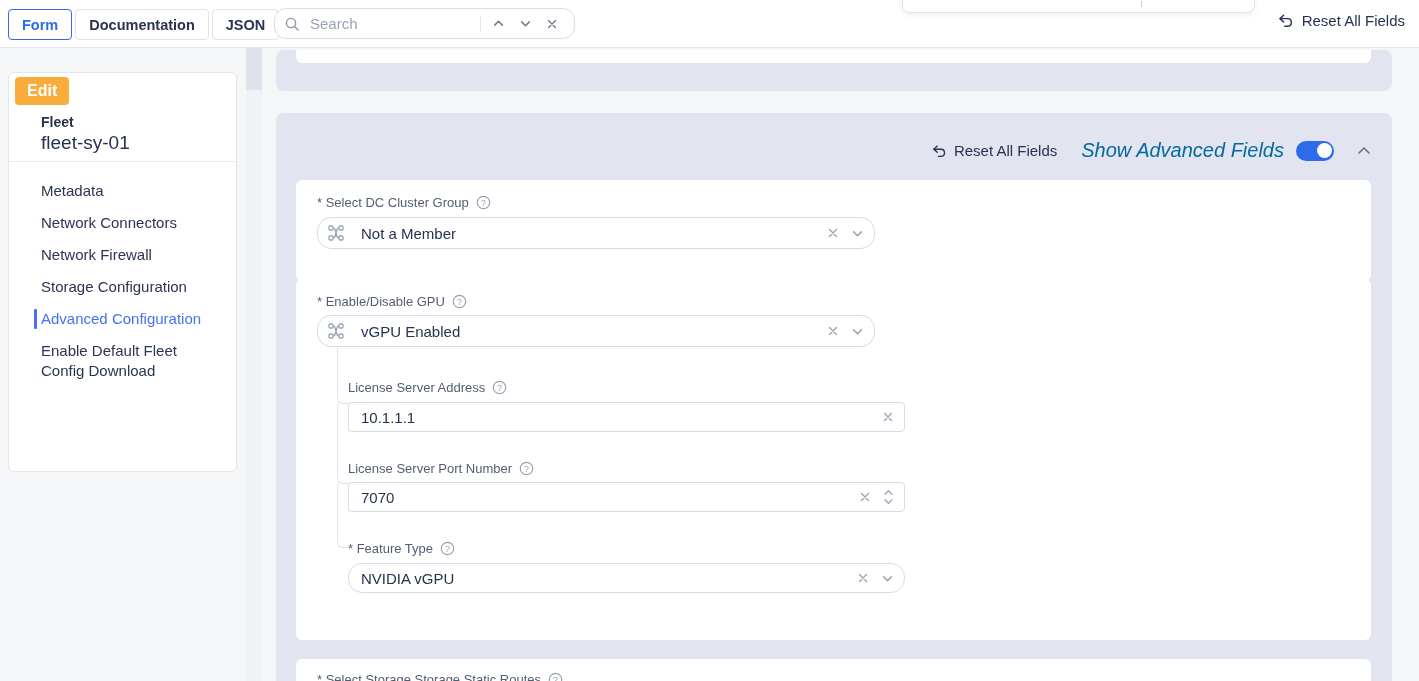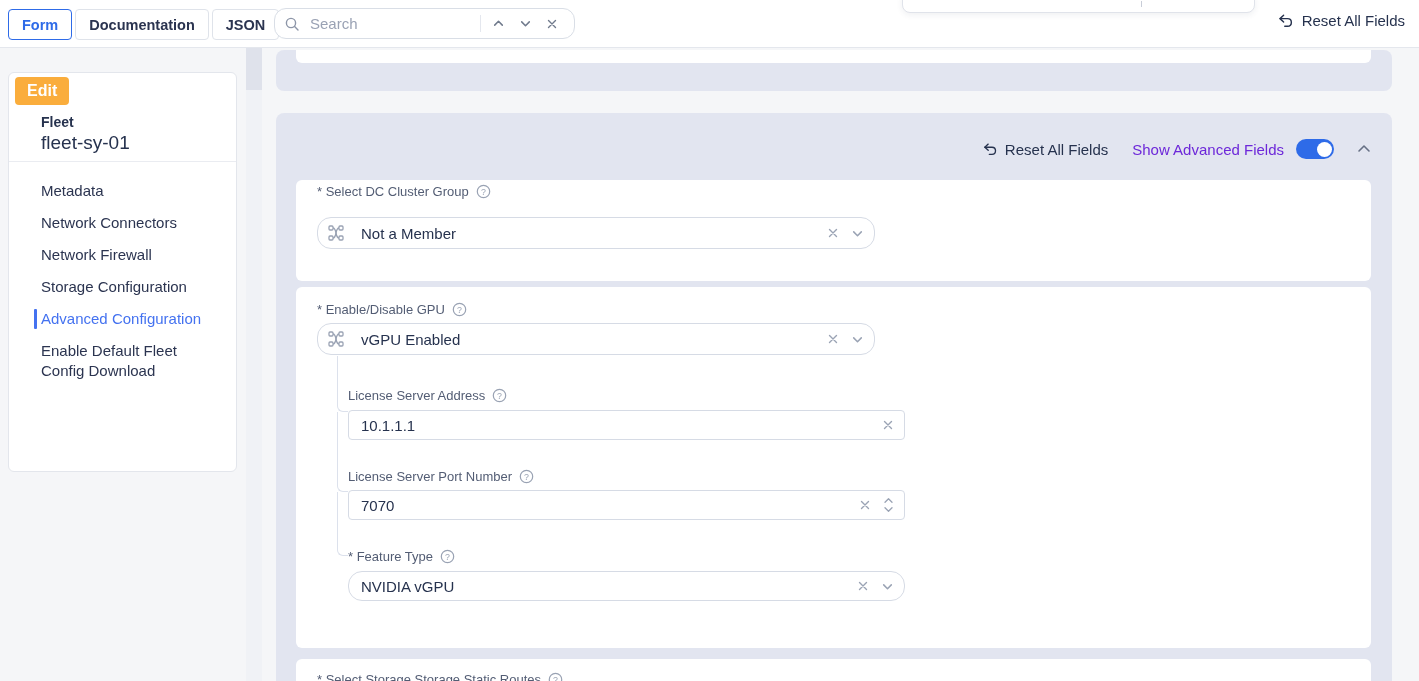--- a/index.html
+++ b/index.html
@@ -52,30 +52,30 @@
   .section-cut{position:absolute;left:276px;top:50px;width:1116px;height:41px;
     background:#E2E5F0;border-radius:8px;}
   .section-cut .inner{position:absolute;left:20px;top:0;width:1075px;height:13px;background:#fff;
     border-radius:0 0 6px 6px;}
 
   .section{position:absolute;left:276px;top:113px;width:1116px;height:600px;
     background:#E2E5F0;border-radius:8px;}
   .sec-title{position:absolute;left:20px;top:24px;font-size:18px;font-weight:600;color:#26324E;}
   .sec-right{position:absolute;right:20px;top:26px;display:flex;align-items:center;}
   .sec-reset{display:flex;align-items:center;gap:7px;color:#26324E;font-size:15px;cursor:pointer;}
-  .sec-showadv{margin-left:24px;color:#6d28d9;font-size:15px;}
+  .sec-showadv{margin-left:24px;color:#0369a1;font-size:20px;font-style:italic;}
   .toggle{margin-left:12px;width:38px;height:20px;border-radius:10px;background:#2E6BE8;
     position:relative;cursor:pointer;}
   .toggle .knob{position:absolute;right:2.5px;top:2.5px;width:15px;height:15px;border-radius:50%;
     background:#fff;}
   .sec-collapse{margin-left:22px;display:flex;align-items:center;cursor:pointer;}
 
   .card{position:absolute;background:#fff;border-radius:6px;}
   .card1{left:20px;top:67px;width:1075px;height:101px;}
-  .card2{left:20px;top:174px;width:1075px;height:361px;padding-left:36px;}
+  .card2{left:20px;top:166px;width:1075px;height:361px;padding-left:36px;}
   .card3{left:20px;top:546px;width:1075px;height:140px;}
 
   .field-label{display:flex;align-items:center;gap:7px;font-size:13px;color:#535D74;}
   .select,.tinput{background:#fff;border:1px solid #D6DBE5;border-radius:4px;display:flex;
     align-items:center;padding:0 10px;}
   .select{cursor:pointer;border-radius:14px;}
   .fval{font-size:15px;color:#26324E;}
   .push{margin-left:auto;}
   .ico-btn{display:flex;align-items:center;justify-content:center;cursor:pointer;}
   .gap12{margin-left:12px;}
@@ -176,21 +176,21 @@
       <div class="knob"></div>
     </div>
     <span class="sec-collapse">
       <svg width="16" height="16" viewBox="0 0 16 16">
           <path d="M3 10 L8 5 L13 10" fill="none" stroke="#667085" stroke-width="1.6" stroke-linecap="round" stroke-linejoin="round"></path>
         </svg>
     </span>
   </div>
 
   <div class="card card1">
-    <div class="field-label abs" style="left:21px;top:4px;">
+    <div class="field-label abs" style="left:21px;top:15px;">
       <span>* Select DC Cluster Group</span>
       <span style="display:flex;">
         <svg width="15" height="15" viewBox="0 0 15 15">
             <circle cx="7.5" cy="7.5" r="6.2" fill="none" stroke="#99A2B3" stroke-width="1.2"></circle>
             <text x="7.5" y="10.7" font-size="8.8" text-anchor="middle" fill="#99A2B3" font-family="Liberation Sans, sans-serif">?</text>
           </svg>
       </span>
     </div>
     <div class="select abs" style="left:21px;top:37px;width:558px;height:32px;">
       <span style="display:flex;">

